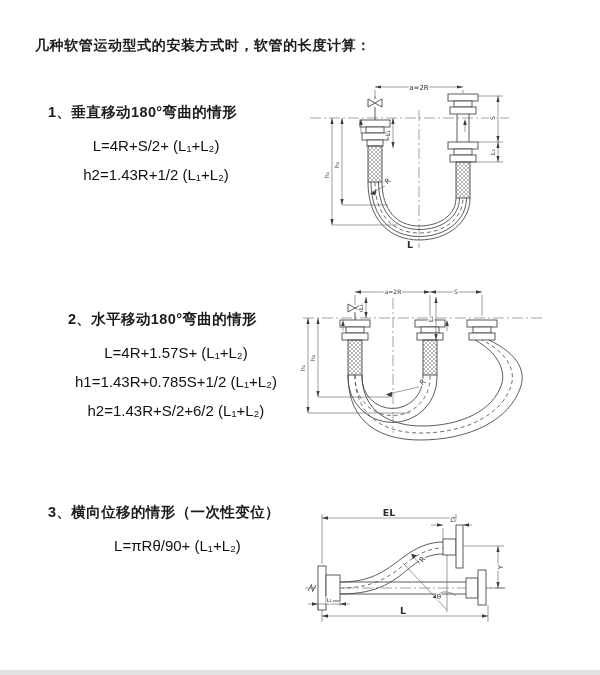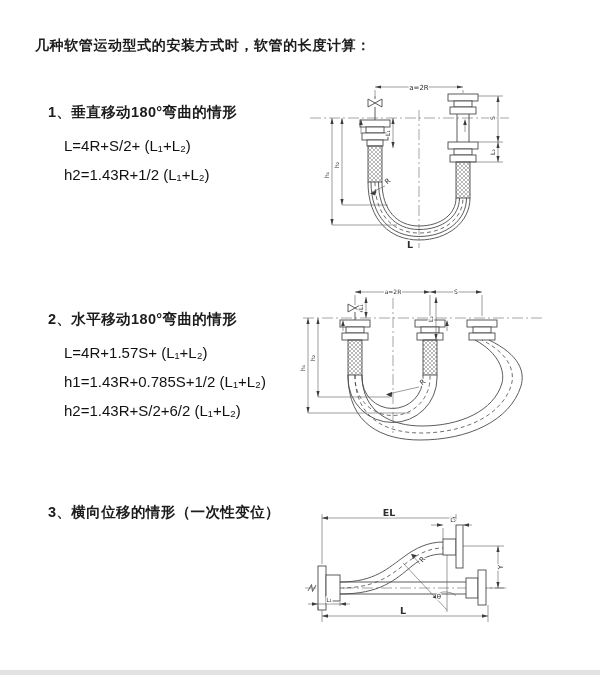--- a/index.html
+++ b/index.html
@@ -5,28 +5,28 @@
   html,body{margin:0;padding:0;}
   body{
     width:600px;height:675px;position:relative;background:#ffffff;
     font-family:"Liberation Sans","DejaVu Sans",sans-serif;color:#1c1c1c;
     overflow:hidden;
   }
   .page-title{
     position:absolute;left:35px;top:24px;font-size:14px;font-weight:700;
     letter-spacing:.6px;white-space:nowrap;margin-top:13px;
   }
-  .section{position:absolute;left:48px;}
+  .section{position:absolute;left:48px;text-align:center;}
   .sec1{top:103px;}
   .sec2{top:310px;}
   .sec3{top:503px;}
   .section h3{
     margin:0;font-size:14.5px;font-weight:700;letter-spacing:.4px;white-space:nowrap;
   }
-  .formulas{margin:9px 0 0 16px;}
+  .formulas{margin:9px 0 0 27px;}
   .formula{
     font-size:15px;line-height:29px;white-space:nowrap;color:#111;
     font-family:"Liberation Sans","DejaVu Sans",sans-serif;
   }
   .diagram{position:absolute;}
   .d1{left:302px;top:70px;}
   .d2{left:298px;top:283px;}
   .d3{left:300px;top:498px;}
   svg .draw{stroke:#4a4a4a;stroke-width:0.9;fill:none;}
   svg .thin{stroke:#5a5a5a;stroke-width:0.6;fill:none;}
@@ -60,20 +60,21 @@
   <div class="formulas">
     <div class="formula">L=4R+1.57S+ (L₁+L₂)</div>
     <div class="formula">h1=1.43R+0.785S+1/2 (L₁+L₂)</div>
     <div class="formula">h2=1.43R+S/2+6/2 (L₁+L₂)</div>
   </div>
 </div>
 
 <div class="section sec3">
   <h3>3、横向位移的情形（一次性变位）</h3>
   <div class="formulas">
+    <div class="formula">L=πRθ/90+ (L₁+L₂)</div>
   </div>
 </div>
 
 <svg class="diagram d1" width="235" height="192" viewBox="0 0 235 192">
   <defs>
     <pattern id="br1" width="4" height="4" patternUnits="userSpaceOnUse">
       <path d="M0,4 L4,0 M0,0 L4,4" stroke="#8a8a8a" stroke-width="0.6" fill="none"></path>
     </pattern>
   </defs>
 

